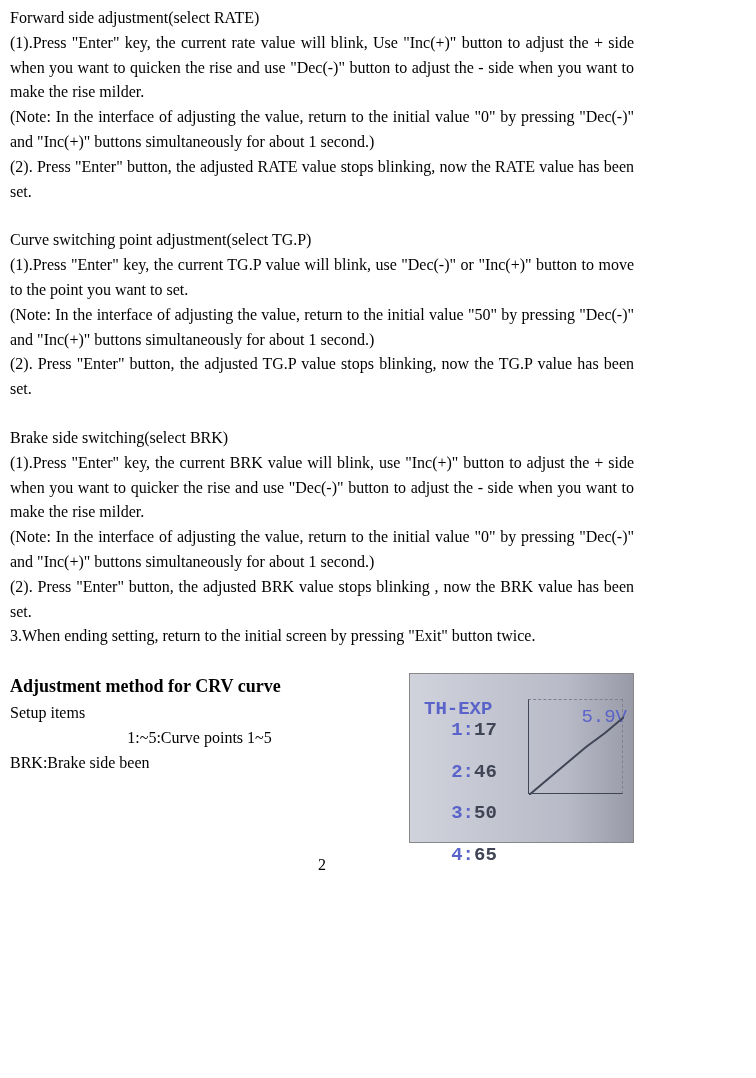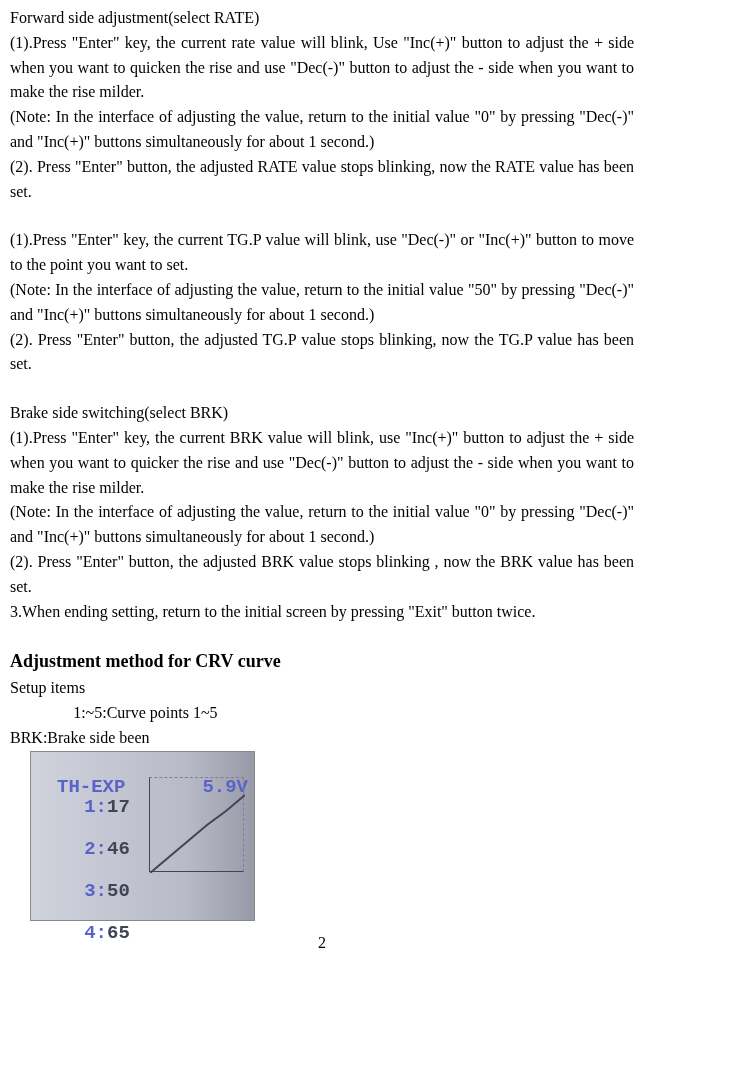--- a/index.html
+++ b/index.html
@@ -28,46 +28,45 @@
     font-weight: bold;
     font-size: 18px;
   }
   .page-number {
     text-align: center;
     margin-top: 10px;
   }
   .crv-row {
     display: flex;
     align-items: flex-start;
-    flex-direction: column;
   }
   .crv-text {
     flex: 1;
   }
   .lcd-wrap {
     margin-left: 20px;
     width: 225px;
     flex-shrink: 0;
   }
   .lcd {
     width: 225px;
     height: 170px;
     background: linear-gradient(90deg, #d0d2dc 0%, #b8bac7 70%, #989aa8 100%);
     box-sizing: border-box;
-    padding: 4px 6px 4px 26px;
+    padding: 4px 6px 4px 14px;
     font-family: "Courier New", monospace;
     font-size: 19px;
     color: #404556;
     position: relative;
     border: 1px solid #888;
     white-space: pre;
     line-height: 1.1;
   }
   .lcd .hdr   { color: #5a63c9; font-weight: bold; }
-  .lcd .volt  { color: #5a63c9; font-weight: bold; float: right; }
+  .lcd .volt  { color: #5a63c9; font-weight: normal; float: right; margin-top: 8px; }
   .lcd .line  { display: flex; }
   .lcd .numlbl { width: 50px; text-align: right; color:#5a63c9; font-weight:bold;}
   .lcd .numval { color:#404556; font-weight:bold;}
   .lcd .footer { color:#5a63c9; font-weight:bold; position:relative;}
   .lcd .arrow  { color:#5a63c9; font-weight:bold;}
   .lcd .graph {
     position: absolute;
     top: 25px;
     right: 10px;
     width: 95px;
@@ -85,20 +84,21 @@
 
 <div class="page">
 
   <p class="para">Forward side adjustment(select RATE)</p>
   <p class="para">(1).Press "Enter" key, the current rate value will blink, Use "Inc(+)" button to adjust the + side when you want to quicken the rise and use "Dec(-)" button to adjust the - side when you want to make the rise milder.</p>
   <p class="para">(Note: In the interface of adjusting the value, return to the initial value "0" by pressing "Dec(-)" and "Inc(+)" buttons simultaneously for about 1 second.)</p>
   <p class="para">(2). Press   "Enter" button, the adjusted RATE value stops blinking, now the RATE value has been set.</p>
 
   <div class="blank"></div>
 
+  <p class="para">Curve switching point adjustment(select TG.P)</p>
   <p class="para">(1).Press "Enter" key, the current TG.P value will blink, use "Dec(-)" or "Inc(+)" button to move to the point you want to set.</p>
   <p class="para">(Note: In the interface of adjusting the value, return to the initial value "50" by pressing "Dec(-)" and "Inc(+)" buttons simultaneously for about 1 second.)</p>
   <p class="para">(2). Press "Enter" button, the adjusted TG.P value stops blinking, now the TG.P value has been set.</p>
 
   <div class="blank"></div>
 
   <p class="para">Brake side switching(select BRK)</p>
   <p class="para">(1).Press "Enter" key, the current BRK value will blink, use  "Inc(+)" button to adjust the + side when you want to quicker the rise and use "Dec(-)" button to adjust the - side when you want to make the rise milder.</p>
   <p class="para">(Note: In the interface of adjusting the value, return to the initial value "0" by pressing "Dec(-)" and "Inc(+)" buttons simultaneously for about 1 second.)</p>
   <p class="para">(2). Press   "Enter" button, the adjusted BRK value stops blinking , now the BRK value has been set.</p>

